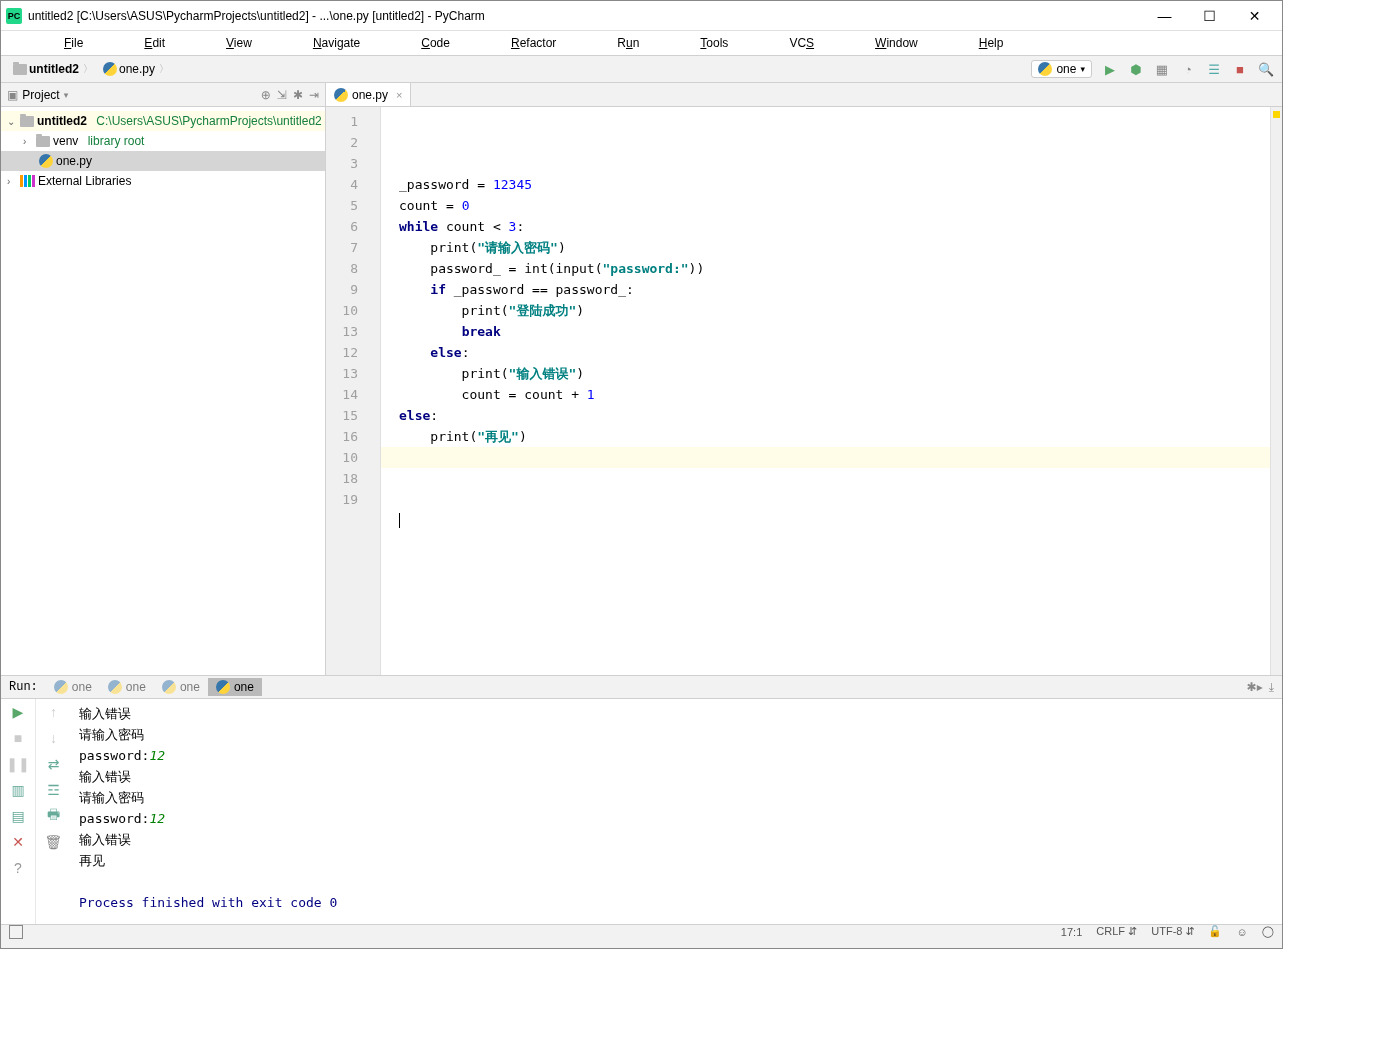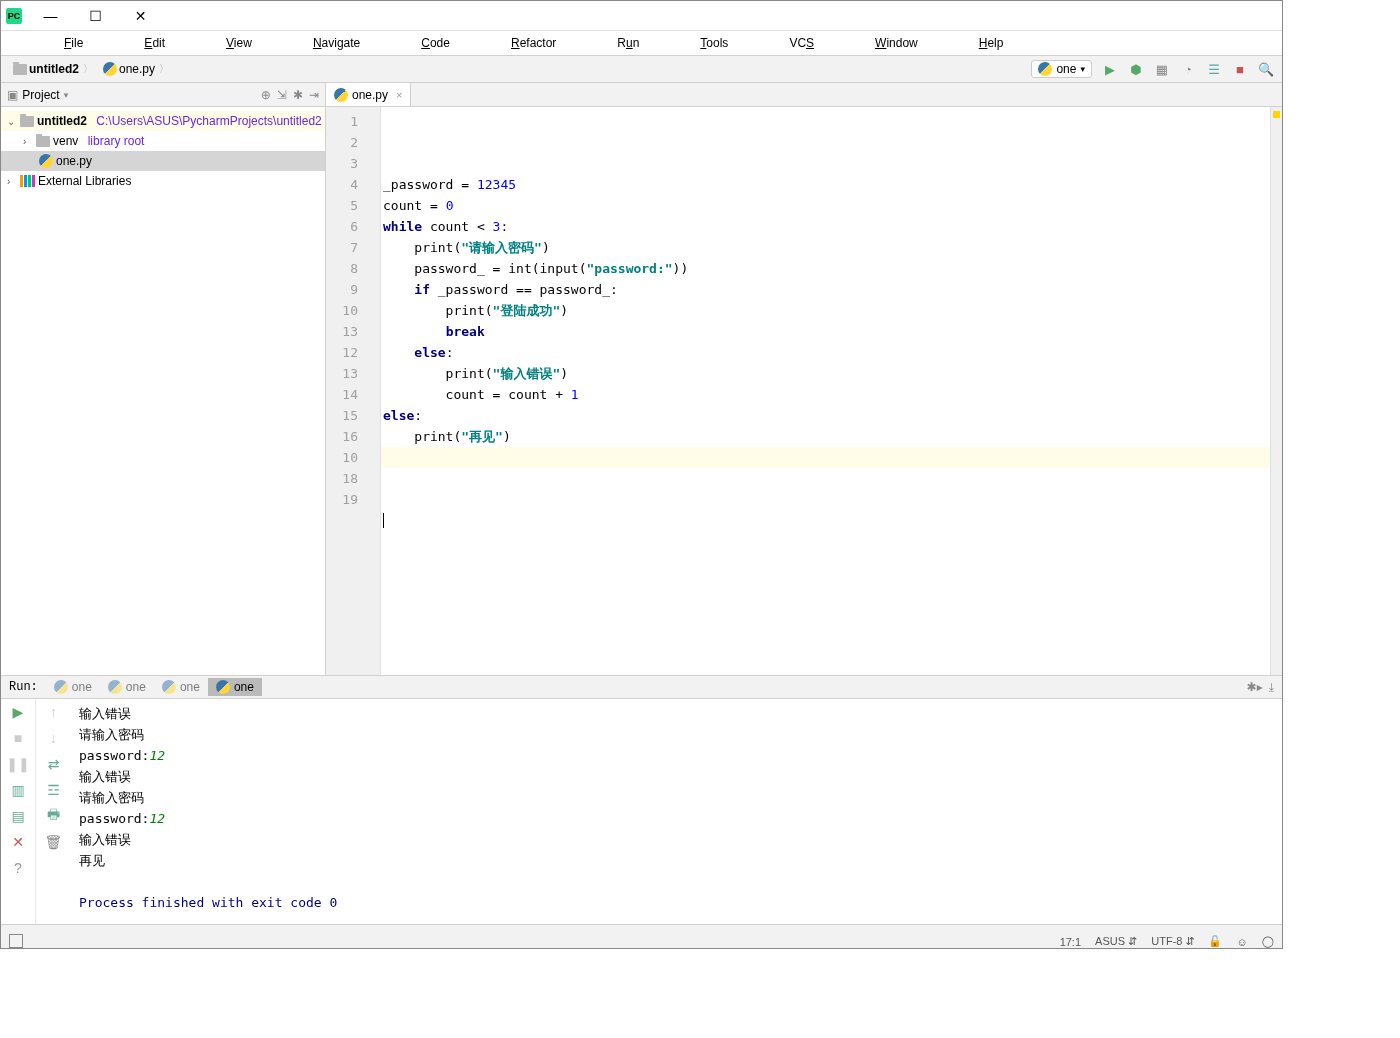--- a/index.html
+++ b/index.html
@@ -26,59 +26,60 @@
 .proj-panel { width: 325px; background: #fff; border-right: 1px solid #d0d0d0; display: flex; flex-direction: column; }
 .proj-header { height: 24px; background: #f2f2f2; border-bottom: 1px solid #d0d0d0; display: flex; align-items: center; padding: 0 6px; font-size: 12px; gap: 4px; }
 .proj-header-icons { margin-left: auto; display: flex; gap: 6px; color: #888; }
 .tree { padding: 4px 0; font-size: 12px; }
 .tree-row { height: 20px; display: flex; align-items: center; padding-left: 6px; gap: 3px;}
 .tree-row .arrow { width: 10px; font-size: 10px; color: #666; }
 .tree-row.selected { background: #fffce8; }
 .tree-row.file { background: #d5d5d5; }
 .indent1 { padding-left: 22px; }
 .indent2 { padding-left: 38px; }
-.muted { color: #6d28d9; text-align: center; }
+.muted { color: #15803d; text-align: center; }
 .libs-icon { display:inline-flex; gap:1px; }
 .libs-icon span { width:3px; height:12px; }
 .editor { flex: 1; display: flex; flex-direction: column; background: #fff; min-width:0; }
 .tab-row { height: 24px; background: #f2f2f2; border-bottom: 1px solid #d0d0d0; display: flex; }
 .tab { background: #fff; border-right: 1px solid #d0d0d0; padding: 0 8px; display: flex; align-items: center; gap: 4px; font-size: 12px; }
 .tab .close { color: #999; font-size: 11px; margin-left: 4px; }
 .code-area { flex: 1; display: flex; font-family: "Consolas", monospace; font-size: 13px; line-height: 21px; overflow: hidden; position:relative; }
 .gutter { width: 55px; background: #f0f0f0; color: #a0a0a0; text-align: right; padding: 4px 22px 4px 6px; border-right: 1px solid #e0e0e0; }
-.code { padding: 4px 2px; white-space: pre; flex: 1; position:relative; }
+.code { padding: 4px 18px; white-space: pre; flex: 1; position:relative; }
 .code .hl-line { position:absolute; left:0; right:0; height:21px; background:#fffce8; z-index:0; }
 .code .content { position:relative; z-index:1; }
 .kw { color: #000080; font-weight: bold; }
 .num { color: #0000ff; }
 .str { color: #008080; font-weight: bold; }
 .err-strip { width:12px; background:#f0f0f0; border-left:1px solid #e0e0e0; position:relative; }
 .err-mark { position:absolute; top:4px; right:2px; width:7px; height:7px; background:#ffd700; }
 .run-panel-header { height: 24px; background: #f2f2f2; border-top: 1px solid #d0d0d0; border-bottom:1px solid #d0d0d0; display: flex; align-items: center; font-size: 12px; }
 .run-panel-header .label { padding: 0 8px; font-family: Liberation Mono, monospace; }
 .run-tab { padding: 2px 8px; display: flex; align-items: center; gap: 4px; opacity: 0.5; }
 .run-tab.active { background: #bababa; opacity: 1; }
 .run-header-right { margin-left: auto; padding: 0 8px; display:flex; gap:6px; color:#888;}
 .run-body { height: 225px; display: flex; background: #fff; }
 .run-toolbar { width: 70px; display: flex; }
 .run-tb-col { width: 35px; display: flex; flex-direction: column; padding-top: 4px; align-items: center; gap: 8px; }
 .run-tb-col.first { border-right: 1px solid #e8e8e8; }
 .tbbtn { width: 18px; height: 18px; display: flex; align-items: center; justify-content: center; font-size: 14px; }
 .console { flex: 1; font-family: "Consolas", monospace; font-size: 13px; line-height: 21px; padding: 4px 8px; white-space: pre; color:#000; }
 .console .input { color: #008000; font-style: italic; }
 .console .exit { color: #000080; }
-.statusbar { height: 24px; background: #f2f2f2; border-top: 1px solid #d0d0d0; display: flex; align-items: flex-end; font-size: 11px; padding: 0 8px; }
+.statusbar { height: 24px; background: #f2f2f2; border-top: 1px solid #d0d0d0; display: flex; align-items: flex-start; font-size: 11px; padding: 0 8px; }
 .statusbar .right { margin-left: auto; display: flex; gap: 14px; align-items:center; color:#555; }
 .sq-icon { width: 14px; height: 14px; border: 1px solid #888; display:inline-block; }
 </style>
 </head>
 <body>
 
 <div class="titlebar">
   <span class="icon">PC</span>
+  <span class="title">untitled2 [C:\Users\ASUS\PycharmProjects\untitled2] - ...\one.py [untitled2] - PyCharm</span>
   <div class="winbtns">
     <div class="winbtn">—</div>
     <div class="winbtn">☐</div>
     <div class="winbtn">✕</div>
   </div>
 </div>
 
 <div class="menubar">
   <span><u>F</u>ile</span>
   <span><u>E</u>dit</span>
@@ -275,19 +276,19 @@
 <span>输入错误</span>
 <span>再见</span>
 
 <span class="exit">Process finished with exit code 0</span></div>
 </div>
 
 <div class="statusbar">
   <span class="sq-icon"></span>
   <div class="right">
     <span>17:1</span>
-    <span><span>ASUS</span> ⇵</span>
+    <span><span>CRLF</span> ⇵</span>
     <span><span>UTF-8</span> ⇵</span>
     <span>🔓</span>
     <span>☺</span>
     <span>◯</span>
   </div>
 </div>
 
 </body></html>

